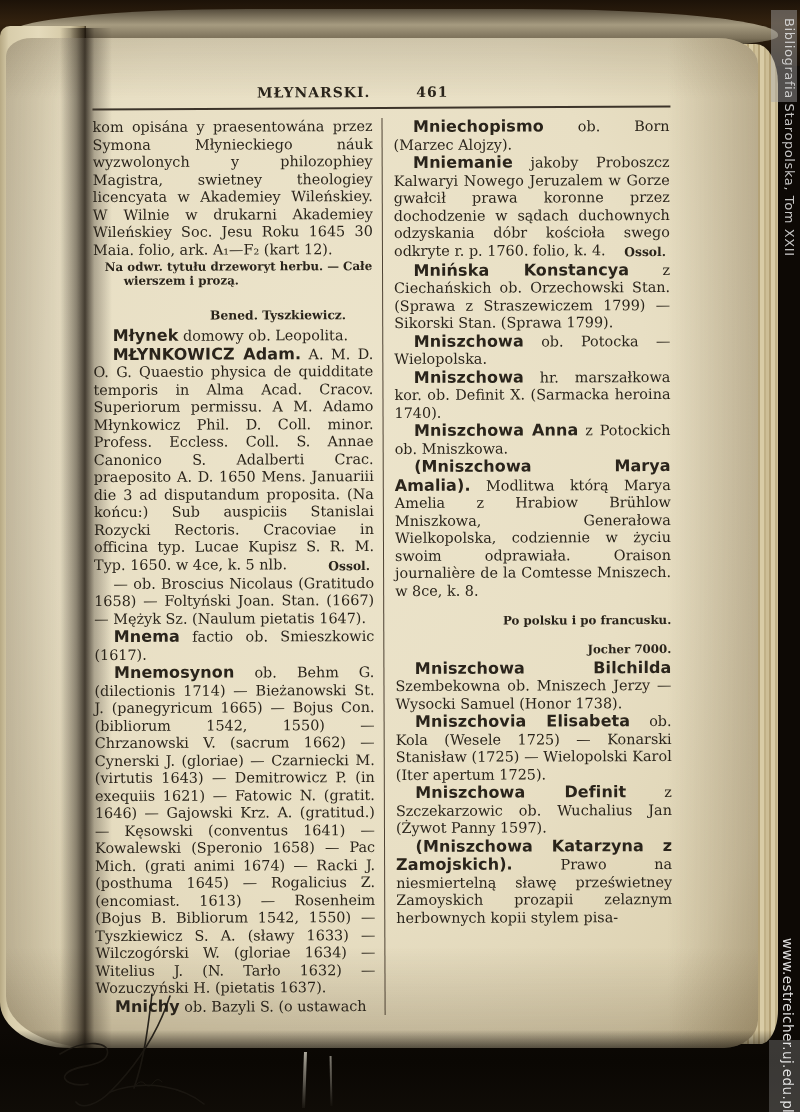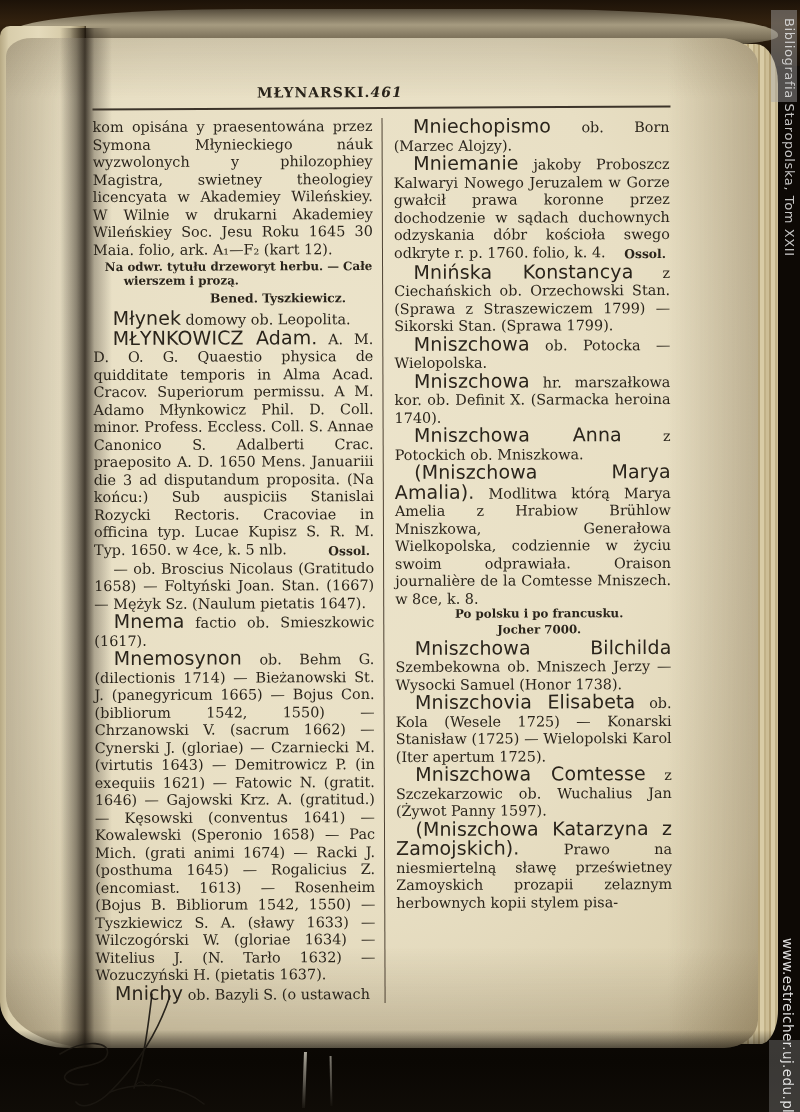--- a/index.html
+++ b/index.html
@@ -39,34 +39,34 @@
         background:linear-gradient(90deg,rgba(60,45,25,0.22) 0%,rgba(0,0,0,0) 9%,rgba(0,0,0,0) 88%,rgba(90,70,40,0.28) 100%),
                    linear-gradient(180deg,rgba(70,55,30,0.16) 0%,rgba(0,0,0,0) 6%,rgba(0,0,0,0) 90%,rgba(80,62,35,0.25) 100%);}
   .gutter{position:absolute;left:60px;top:28px;width:52px;height:1020px;z-index:3;pointer-events:none;
           background:linear-gradient(90deg,rgba(22,15,8,0) 0%,rgba(22,15,8,0.45) 32%,rgba(22,15,8,0.78) 48%,rgba(22,15,8,0.28) 66%,rgba(22,15,8,0) 100%);}
 
   
   .content{position:absolute;left:94px;top:84px;width:578px;z-index:4;color:#2a241b;transform:rotate(-0.2deg);}
   .header{display:flex;align-items:baseline;font-weight:700;font-size:14px;letter-spacing:1px;}
   .h-left{width:278px;text-align:right;}
   .h-right{width:222px;text-align:center;}
-  .h-num{width:78px;text-align:left;font-weight:700;font-style:italic;}
+  .h-num{width:78px;text-align:right;font-weight:700;}
   .rule{border:none;border-top:2px solid #3c342a;margin:7px 0 0 0;transform:rotate(-0.1deg);}
 
   .cols{display:flex;margin-top:9px;text-align:justify;font-size:14.4px;line-height:17.5px;}
   .col-left{width:280px;padding-right:9px;}
   .col-right{width:276px;border-left:1.5px solid #4e4334;padding-left:11px;}
   p{margin:0;}
   .entry{text-indent:1.35em;}
   .cont{text-indent:0;}
-  .hw{font-family:"DejaVu Sans",sans-serif;font-weight:400;font-size:19px;letter-spacing:0.1px;}
+  .hw{font-family:"DejaVu Sans",sans-serif;font-weight:700;font-size:16px;letter-spacing:0.1px;}
   .note{font-size:11.8px;line-height:13.8px;font-weight:700;padding-left:2.6em;text-indent:-1.6em;
         text-align:left;margin:2px 0 1px 0;}
-  .note2{font-size:11.8px;line-height:13.8px;font-weight:700;padding-left:1em;text-align:center;margin:0 0 2px 0;}
-  .credit{font-size:12.3px;font-weight:700;text-align:right;padding-right:2.2em;margin:1px 0 3px 0;text-indent:0;}
+  .note2{font-size:11.8px;line-height:13.8px;font-weight:700;padding-left:1em;text-align:right;margin:15px 0 2px 0;}
+  .credit{font-size:12.3px;font-weight:700;text-align:right;padding-right:2.2em;margin:18px 0 3px 0;text-indent:0;}
   .srcline{font-size:12.3px;font-weight:700;text-align:right;padding-right:4px;margin-top:-16px;margin-bottom:0;}
 
   
   .wm-bar-top{position:absolute;left:771px;top:10px;width:26px;height:92px;background:rgba(168,168,168,0.45);z-index:8;}
   .wm-bar-bottom{position:absolute;left:769px;top:1040px;width:31px;height:72px;background:rgba(150,150,150,0.35);z-index:8;}
   .wm-text{position:absolute;z-index:9;white-space:nowrap;font-family:"DejaVu Sans",sans-serif;
            transform-origin:0 0;transform:rotate(90deg);}
   .wm-top{left:797px;top:18px;font-size:13px;color:rgba(222,222,222,0.88);letter-spacing:0.6px;}
   .wm-bottom{left:796px;top:938px;font-size:13.5px;color:rgba(240,240,240,0.92);letter-spacing:0.4px;}
 
@@ -157,21 +157,21 @@
         <p class="srcline">Ossol.</p>
         <p class="entry"><b class="hw">Mnińska Konstancya</b><span> z Ciechańskich ob. Orzechowski Stan. (Sprawa z Straszewiczem 1799) — Sikorski Stan. (Sprawa 1799).</span></p>
         <p class="entry"><b class="hw">Mniszchowa</b><span> ob. Potocka — Wielopolska.</span></p>
         <p class="entry"><b class="hw">Mniszchowa</b><span> hr. marszałkowa kor. ob. Definit X. (Sarmacka heroina 1740).</span></p>
         <p class="entry"><b class="hw">Mniszchowa Anna</b><span> z Potockich ob. Mniszkowa.</span></p>
         <p class="entry"><b class="hw">(Mniszchowa Marya Amalia).</b><span> Modlitwa którą Marya Amelia z Hrabiow Brühlow Mniszkowa, Generałowa Wielkopolska, codziennie w życiu swoim odprawiała. Oraison journalière de la Comtesse Mniszech. w 8ce, k. 8.</span></p>
         <p class="note2"><span>Po polsku i po francusku.</span></p>
         <p class="note2"><span>Jocher 7000.</span></p>
         <p class="entry"><b class="hw">Mniszchowa Bilchilda</b><span> Szembekowna ob. Mniszech Jerzy — Wysocki Samuel (Honor 1738).</span></p>
         <p class="entry"><b class="hw">Mniszchovia Elisabeta</b><span> ob. Kola (Wesele 1725) — Konarski Stanisław (1725) — Wielopolski Karol (Iter apertum 1725).</span></p>
-        <p class="entry"><b class="hw">Mniszchowa Comtesse</b><span> z Szczekarzowic ob. Wuchalius Jan (Żywot Panny 1597).</span></p>
+        <p class="entry"><b class="hw">Mniszchowa Definit</b><span> z Szczekarzowic ob. Wuchalius Jan (Żywot Panny 1597).</span></p>
         <p class="entry"><b class="hw">(Mniszchowa Katarzyna z Zamojskich).</b><span> Prawo na niesmiertelną sławę prześwietney Zamoyskich prozapii zelaznym herbownych kopii stylem pisa-</span></p>
       </div>
 
     </div>
   </div>
 
   <div class="bottom-dark"></div>
   <div class="scratch-a"></div>
   <div class="scratch-b"></div>
 

